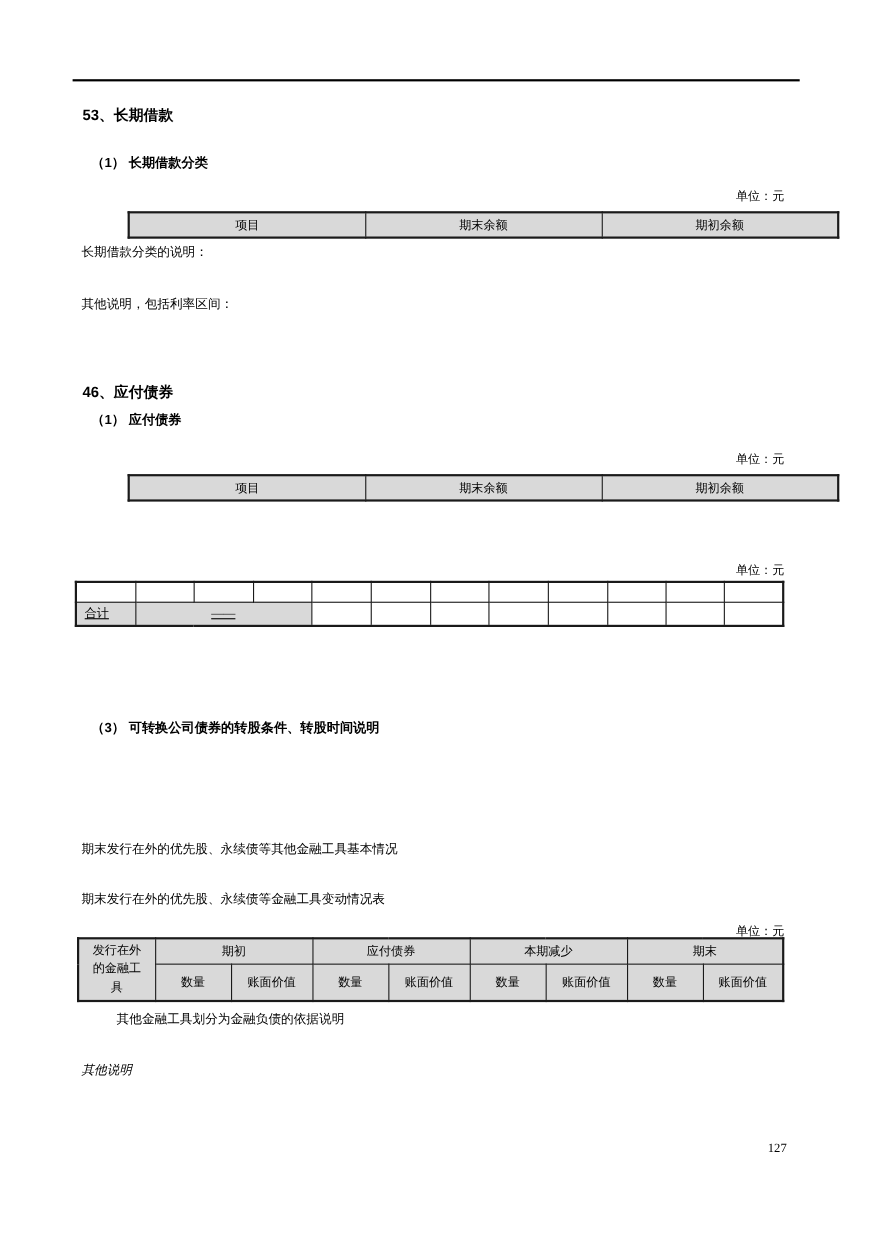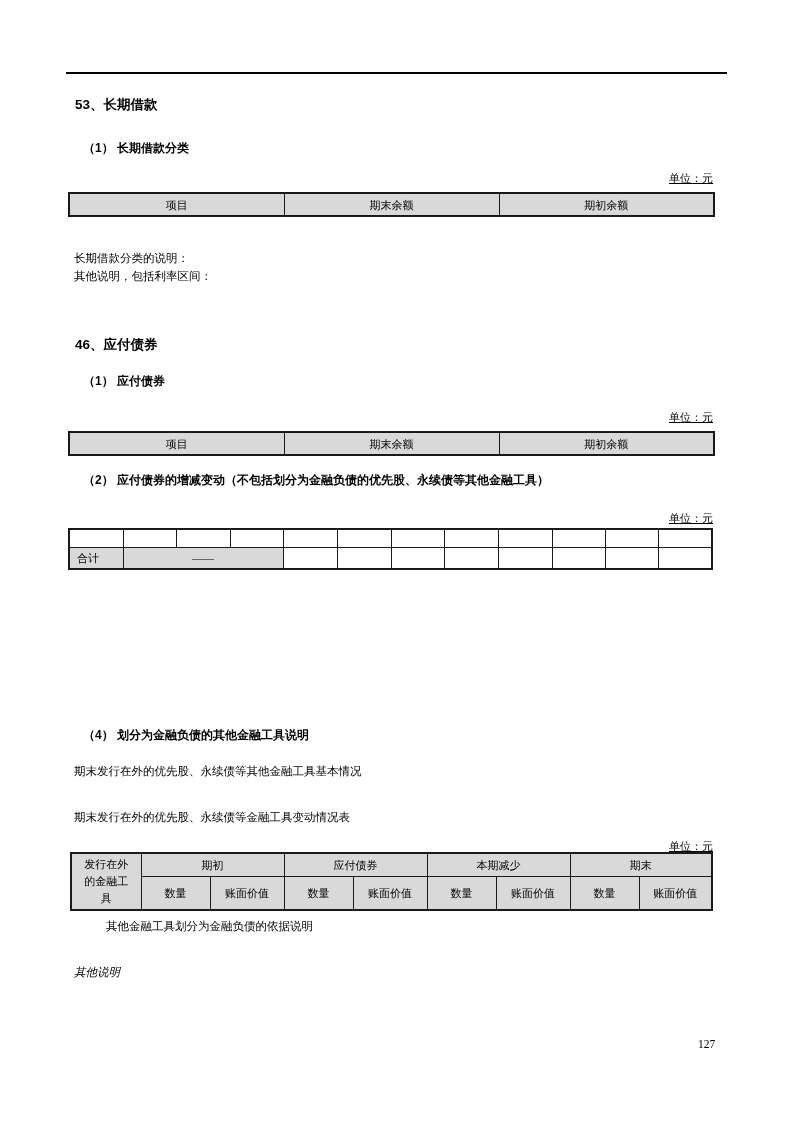--- a/index.html
+++ b/index.html
@@ -7,35 +7,35 @@
   body { width: 793px; height: 1122px; position: relative; font-family: "Liberation Serif", "DejaVu Serif", serif; color: #000; }
   #page { position: relative; width: 793px; height: 1122px; background: #fff; overflow: hidden; }
   .abs { position: absolute; }
 
   .doc-header { top: 53px; right: 66px; font-size: 11.5px; letter-spacing: 0.5px; }
   .header-rule { top: 72px; left: 66px; width: 661px; border-top: 2px solid #000; }
 
   .h1 { font-family: "Liberation Sans", "DejaVu Sans", sans-serif; font-weight: bold; font-size: 13.5px; }
   .h2 { font-family: "Liberation Sans", "DejaVu Sans", sans-serif; font-weight: bold; font-size: 12px; }
   .body-text { font-size: 11.5px; }
-  .unit { font-size: 11px; text-decoration: underline; }
+  .unit { font-size: 11px; }
 
   table { border-collapse: collapse; table-layout: fixed; background: #fff; }
   table.bordered { border: 2px solid #1a1a1a; }
   .bordered th, .bordered td { border: 1px solid #1a1a1a; font-weight: normal; font-size: 11px; text-align: center; vertical-align: middle; padding: 2px 5px; line-height: 16px; word-break: break-all; }
   .bordered th { background: #d9d9d9; }
   th.blank-hd { background: #ffffff; }
 
-  .t-simple { width: 645px; }
+  .t-simple { width: 645px; margin-left: 48px; }
   .t-simple th { height: 23px; }
 
   .t-bond { width: 643px; }
   .t-bond th { height: 54px; }
   .t-bond td { height: 18px; }
-  .t-bond tr.total-row td { height: 21px; }
+  .t-bond tr.total-row td { height: 21px; text-decoration: underline; }
   td.total-label { background: #d9d9d9; text-align: left; padding-left: 7px; }
   td.total-dash { background: #d9d9d9; }
 
   .t-instr { width: 641px; }
   .t-instr th { height: 23px; }
   .t-instr th.sub { height: 32px; }
   .t-instr th.corner { padding: 2px 12px; line-height: 17px; }
 </style>
 </head>
 <body>
@@ -56,43 +56,42 @@
       </colgroup>
     <tbody>
         <tr>
       <th>项目</th>
       <th>期末余额</th>
       <th>期初余额</th>
     </tr>
   </tbody>
     </table>
 
-  <div class="abs body-text" style="top:222px; left:74px;margin-top:29px;">长期借款分类的说明：</div>
+  <div class="abs body-text" style="top:222px; left:74px;">长期借款分类的说明：</div>
   <div class="abs body-text" style="top:269px; left:74px;">其他说明，包括利率区间：</div>
 
-  <div class="abs h1" style="top:336px; left:75px;">46、应付债券</div>
+  <div class="abs h1" style="top:348px; left:75px;">46、应付债券</div>
   <div class="abs h2" style="top:373px; left:83px;">（1）  应付债券</div>
   <div class="abs unit" style="top:410px; right:80px;">单位：元</div>
 
   <table class="abs bordered t-simple" style="top:431px; left:68px;">
     <colgroup>
         <col style="width:215px">
         <col style="width:215px">
         <col style="width:215px">
       </colgroup>
     <tbody>
         <tr>
       <th>项目</th>
       <th>期末余额</th>
       <th>期初余额</th>
     </tr>
   </tbody>
     </table>
 
-  <div class="abs h2" style="top:472px; left:83px;">（2）  应付债券的增减变动（不包括划分为金融负债的优先股、永续债等其他金融工具）</div>
   <div class="abs unit" style="top:511px; right:80px;">单位：元</div>
 
   <table class="abs bordered t-bond" style="top:528px; left:68px;">
     <colgroup>
       <col style="width:54px">
         <col style="width:53px">
         <col style="width:54px">
         <col style="width:53px">
       <col style="width:54px">
         <col style="width:54px">
@@ -126,21 +125,21 @@
           <td></td>
       <td></td>
           <td></td>
           <td></td>
       <td></td>
           <td></td>
     </tr>
   </tbody>
     </table>
 
-  <div class="abs h2" style="top:727px; left:83px;">（4）  划分为金融负债的其他金融工具说明</div>
+  <div class="abs h2" style="top:653px; left:83px;">（3）  可转换公司债券的转股条件、转股时间说明</div>
 
   <div class="abs body-text" style="top:810px; left:74px;">期末发行在外的优先股、永续债等金融工具变动情况表</div>
   <div class="abs body-text" style="top:764px; left:74px;">期末发行在外的优先股、永续债等其他金融工具基本情况</div>
   <div class="abs unit" style="top:839px; right:80px;">单位：元</div>
 
   <table class="abs bordered t-instr" style="top:852px; left:70px;">
     <colgroup>
       <col style="width:70px">
       <col style="width:69px">
         <col style="width:74px">

